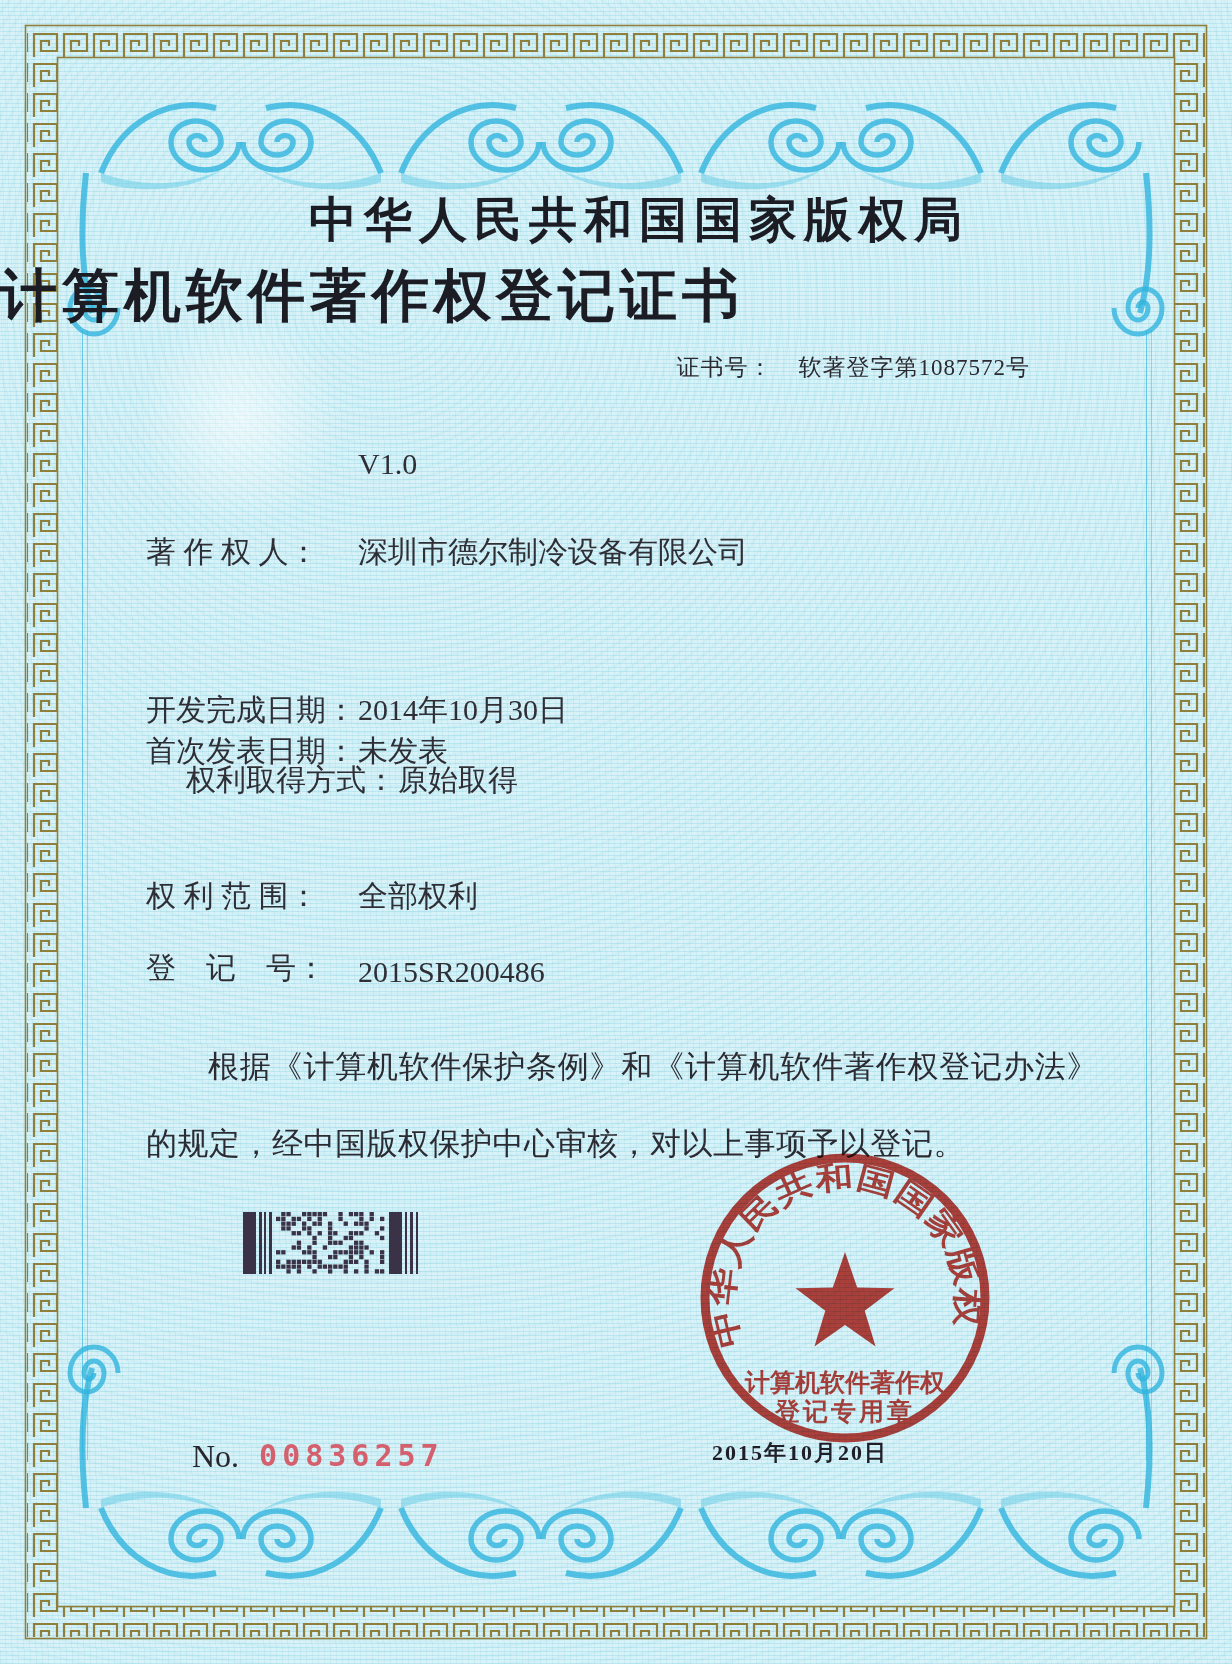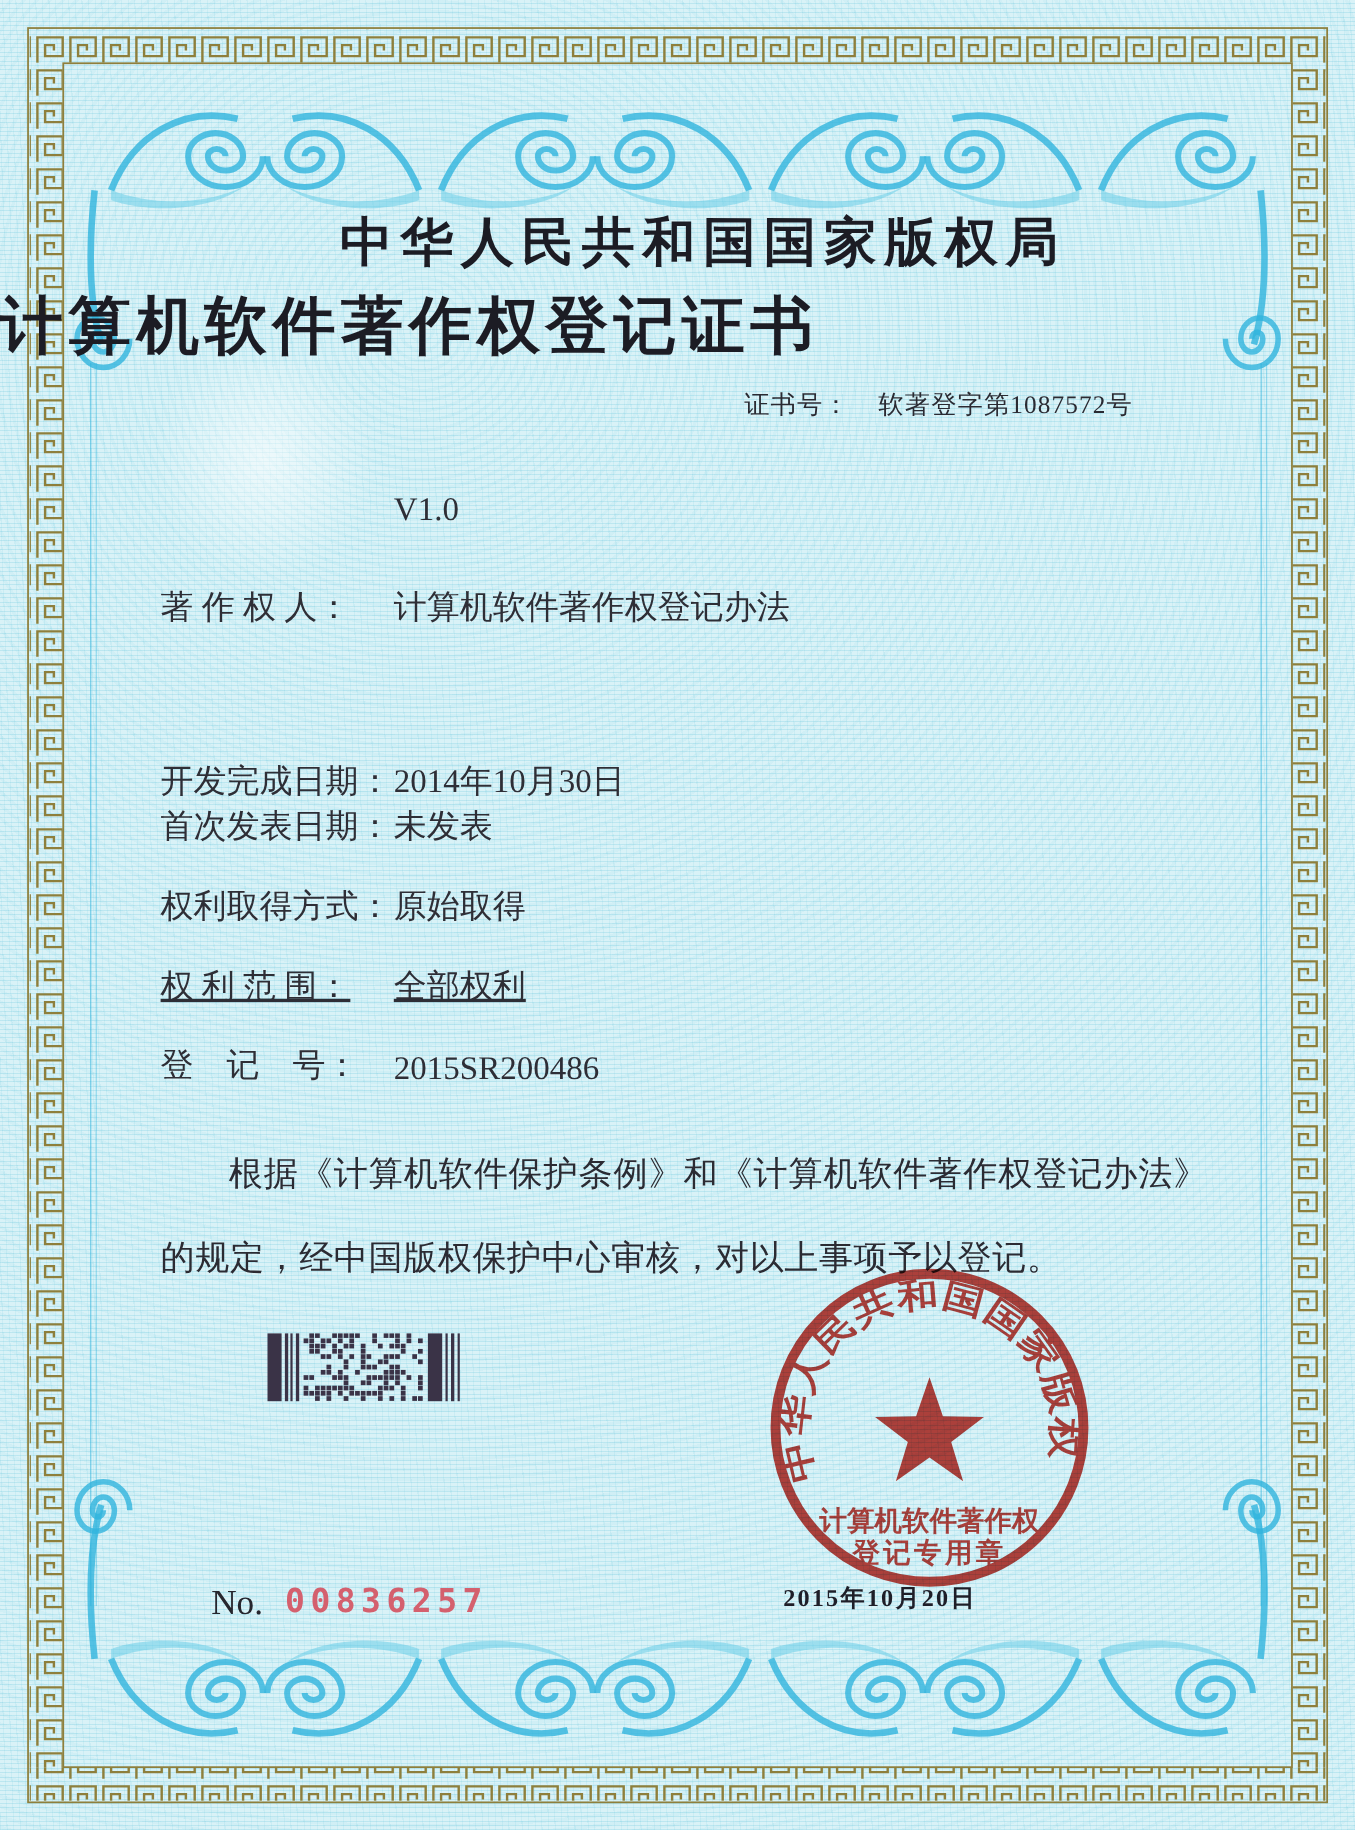--- a/index.html
+++ b/index.html
@@ -99,39 +99,39 @@
   <div class="abs title2">计算机软件著作权登记证书</div>
 
   <div class="abs certno">
     <span class="lbl">证书号：</span><span>软著登字第1087572号</span>
   </div>
 
   <div class="abs vline2" style="top:447px;">V1.0</div>
 
   <div class="abs frow" style="top:532px;">
     <span class="lbl">著 作 权 人：</span>
-    <span>计算机软件著作权登记办法</span>
+    <span>深圳市德尔制冷设备有限公司</span>
   </div>
 
   <div class="abs frow" style="top:690px;">
     <span class="lbl">开发完成日期：</span>
     <span>2014年10月30日</span>
   </div>
 
   <div class="abs frow" style="top:731px;">
     <span class="lbl">首次发表日期：</span>
     <span>未发表</span>
   </div>
 
-  <div class="abs frow" style="top:804px;">
+  <div class="abs frow" style="top:760px;margin-left:40px;">
     <span class="lbl">权利取得方式：</span>
     <span>原始取得</span>
   </div>
 
-  <div class="abs frow" style="top:876px;text-decoration:underline;">
+  <div class="abs frow" style="top:876px;">
     <span class="lbl">权 利 范 围：</span>
     <span>全部权利</span>
   </div>
 
   <div class="abs frow" style="top:948px;align-items:flex-end;">
     <span class="lbl">登　记　号：</span>
     <span>2015SR200486</span>
   </div>
 
   <div class="abs statement">根据《计算机软件保护条例》和《计算机软件著作权登记办法》的规定，经中国版权保护中心审核，对以上事项予以登记。</div>

